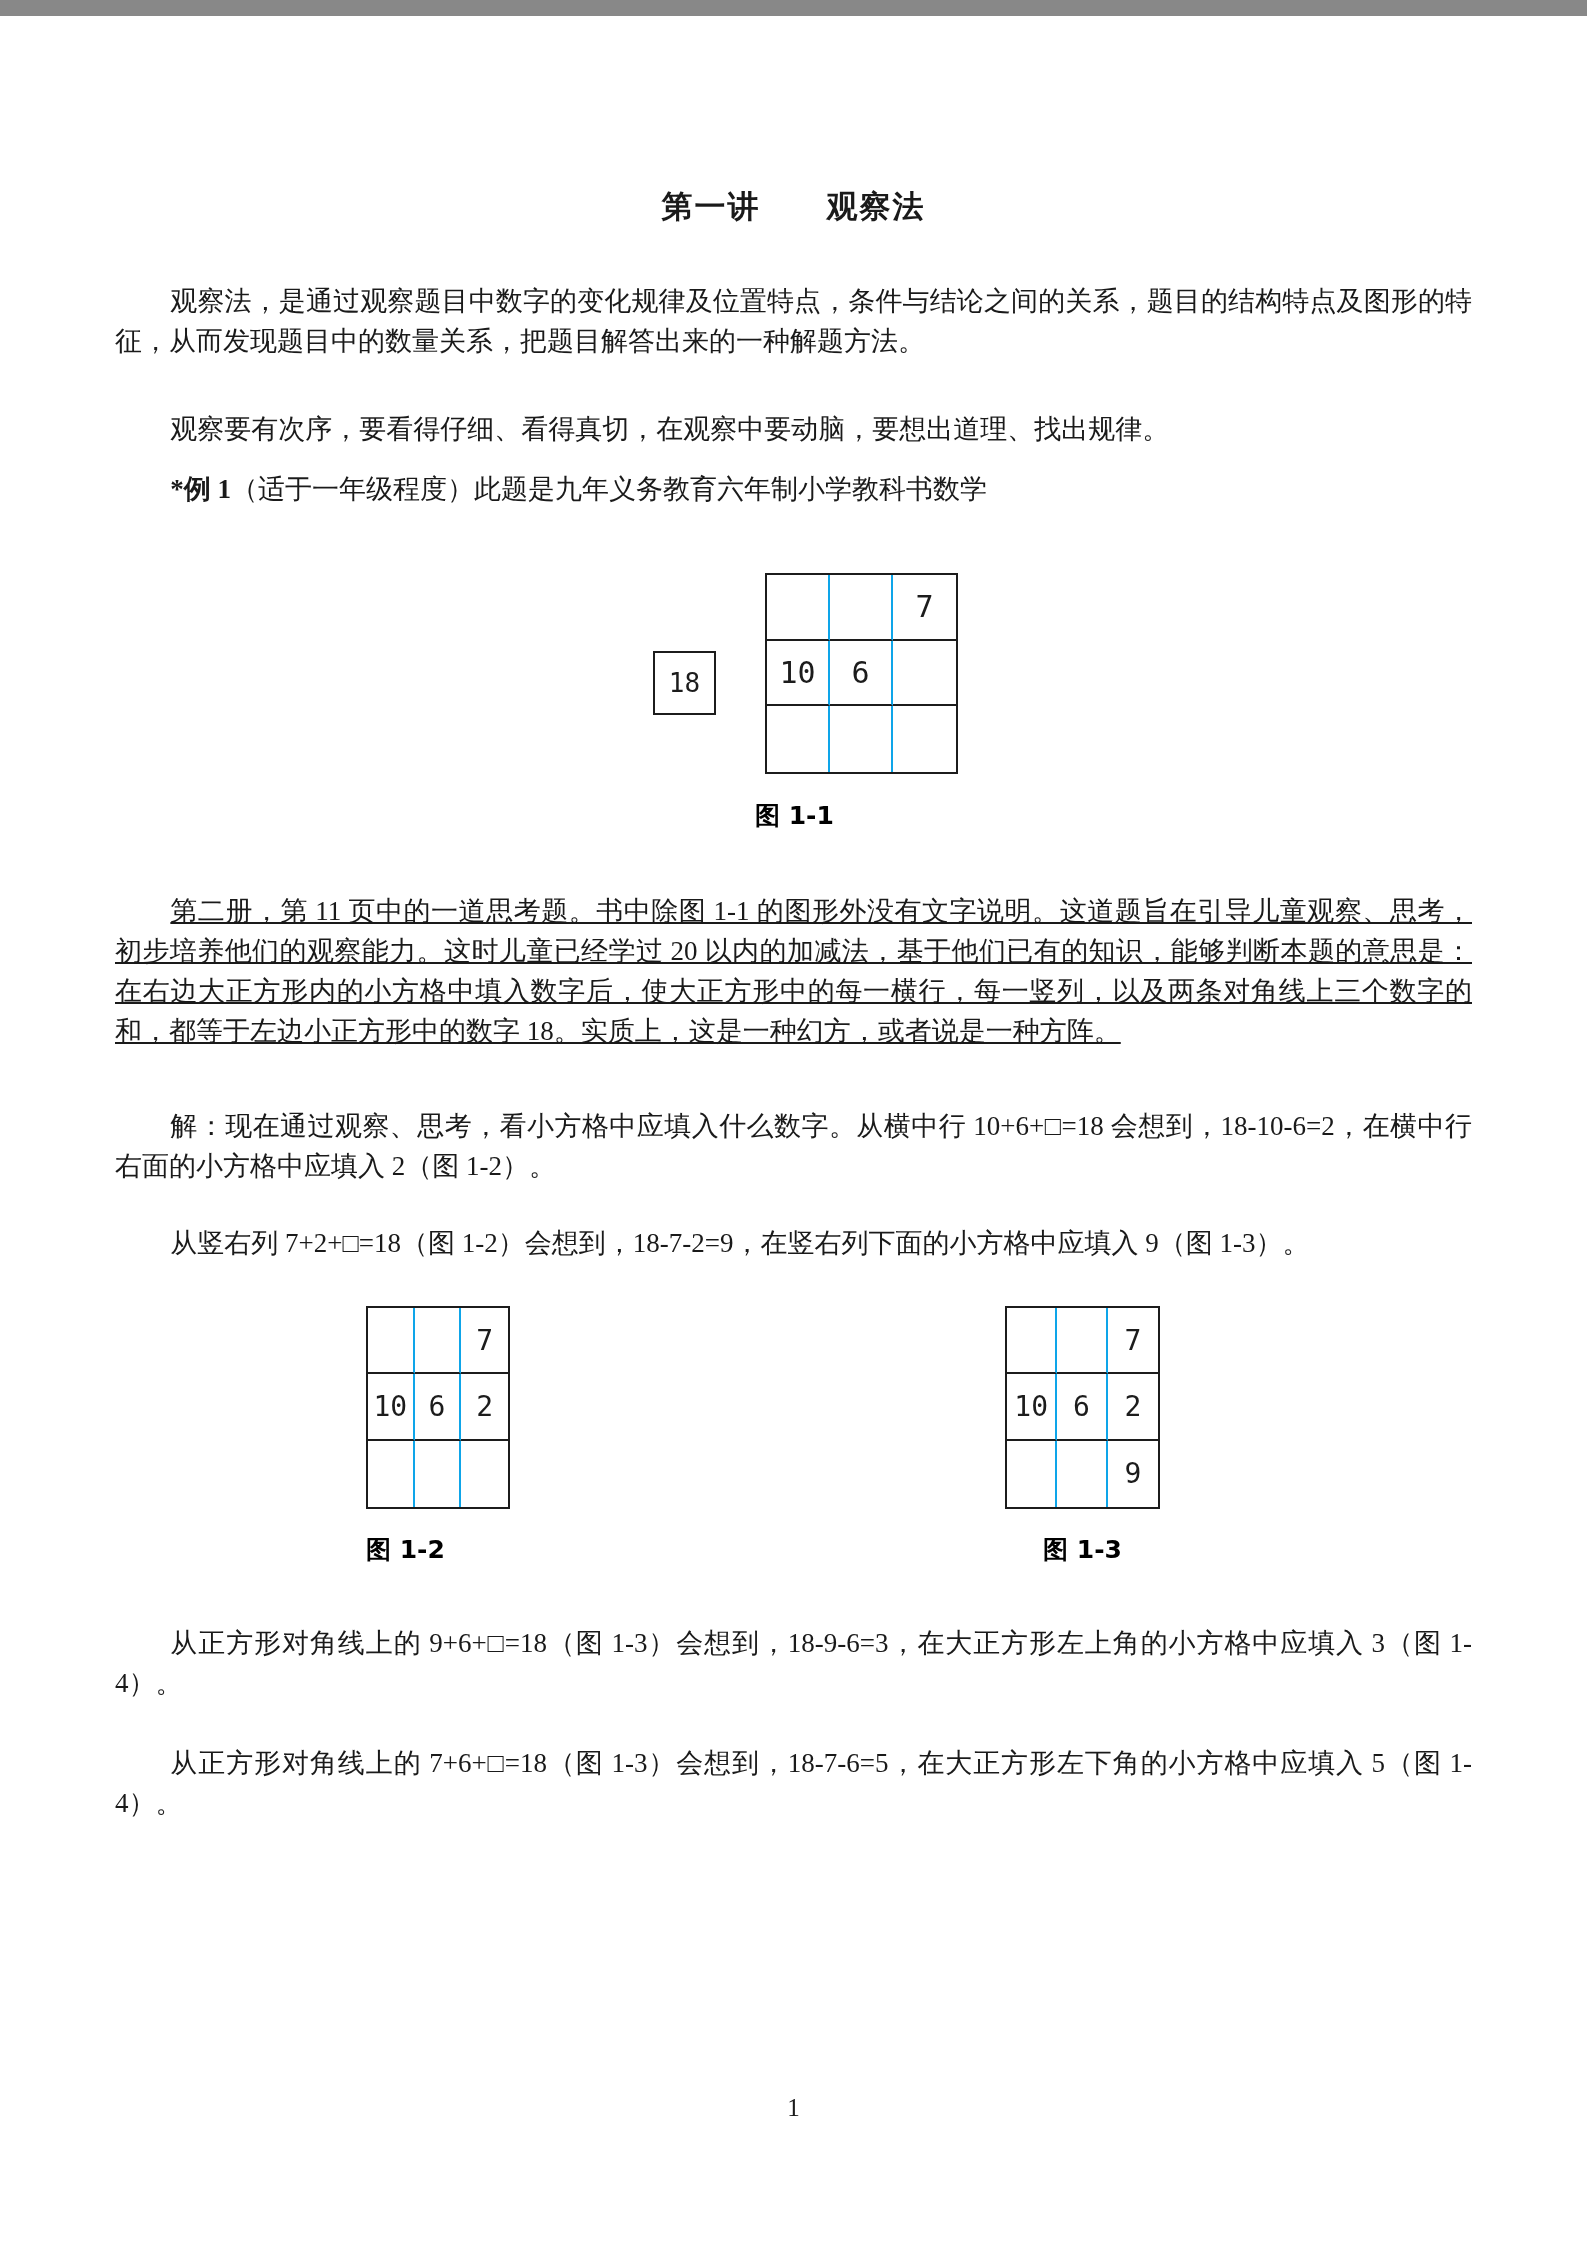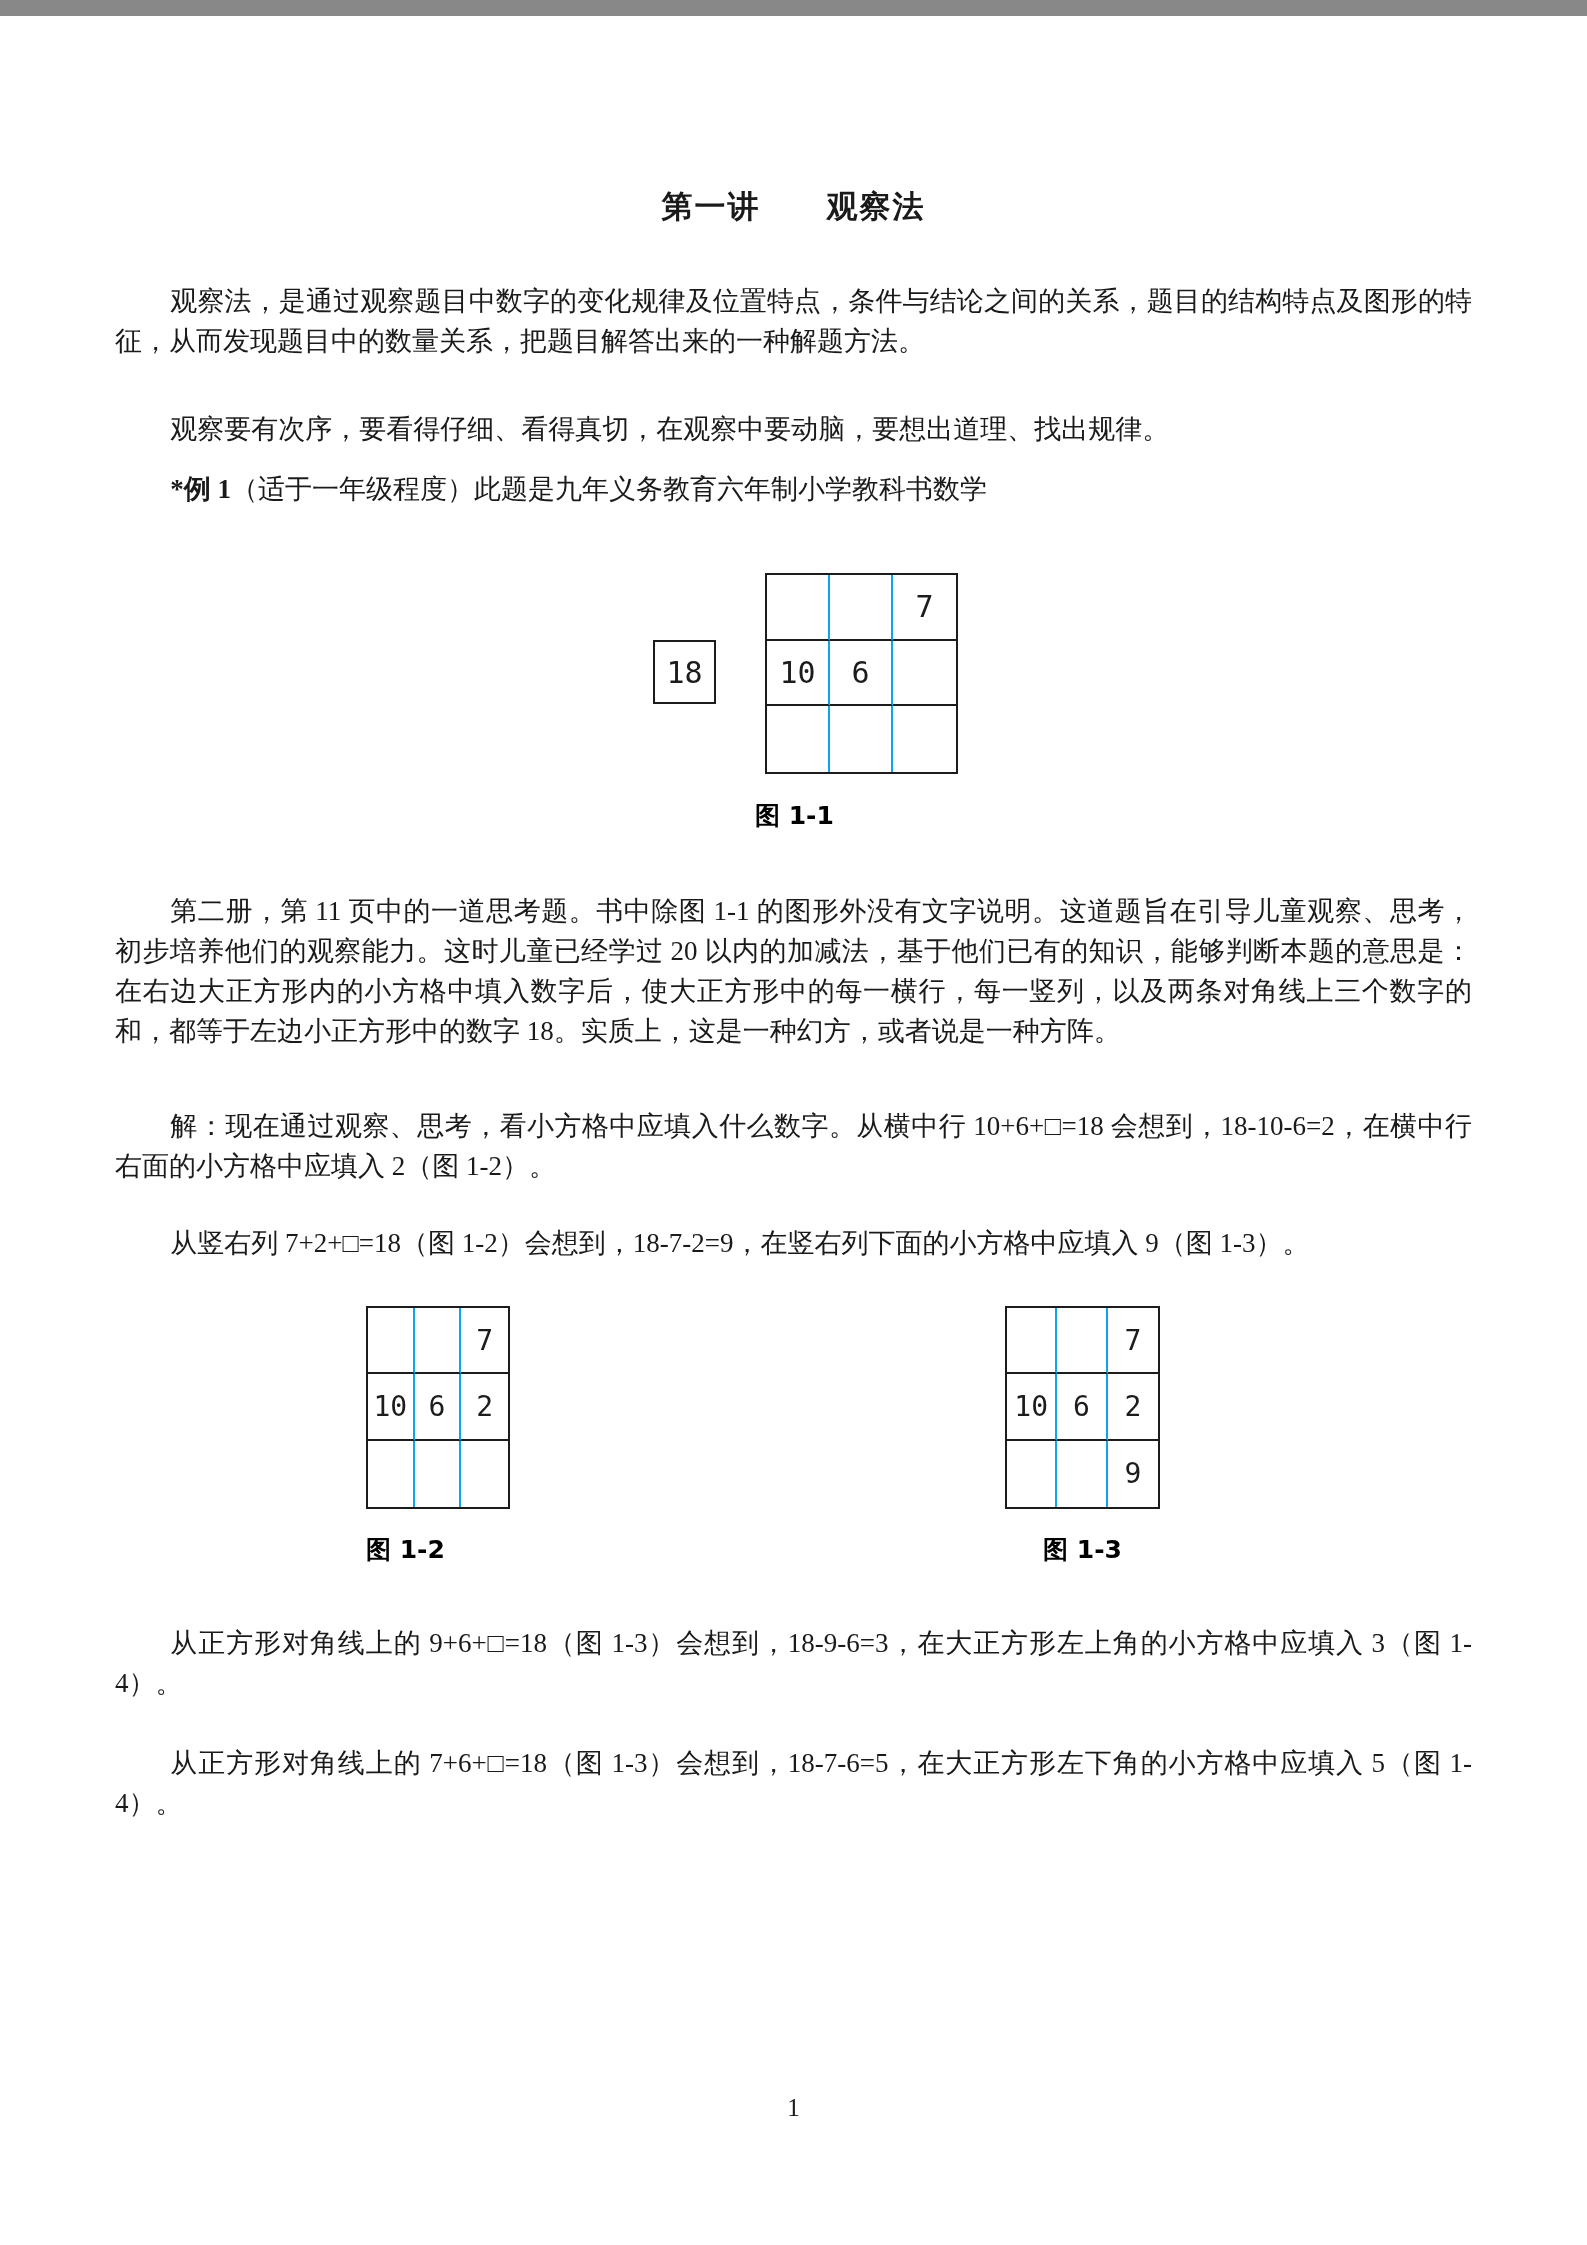--- a/index.html
+++ b/index.html
@@ -28,39 +28,39 @@
     font-size: 27px;
     line-height: 40px;
     text-indent: 2.05em;
     text-align: justify;
     text-justify: inter-ideograph;
   }
   .m-p1 { margin-top: 45px; }
   .m-p2 { margin-top: 52px; }
   .m-p3 { margin-top: 48px; }
   .m-ex { margin-top: 20px; }
-  .m-p4 { margin-top: 40px; }
+  .m-p4 { margin-top: 40px; text-decoration: underline; }
   .m-p5 { margin-top: 55px; }
   .m-p6 { margin-top: 37px; }
   .m-p7 { margin-top: 42px; }
   .m-p8 { margin-top: 40px; }
   .example b { font-weight: bold; }
 
   .figwrap { position: relative; width: 100%; }
   .fig1-wrap { height: 310px; margin-top: 32px; }
   .figrow-wrap { height: 280px; margin-top: 38px; }
 
   .digit { font-family: "DejaVu Sans Mono", monospace; color: #1c1c1c; }
 
   .side-square {
-    position: absolute; left: 538px; top: 99px;
+    position: absolute; left: 538px; top: 110px;
     width: 63px; height: 64px;
     border: 2px solid #1c1c1c; box-sizing: border-box;
     display: flex; align-items: center; justify-content: center;
-    font-size: 30px;
+    font-size: 26px;
   }
   .mgrid {
     position: absolute;
     display: grid;
     grid-template-columns: repeat(3, 1fr);
     grid-template-rows: repeat(3, 1fr);
     border: 2px solid #1c1c1c;
     box-sizing: border-box;
   }
   .mgrid .cell {

